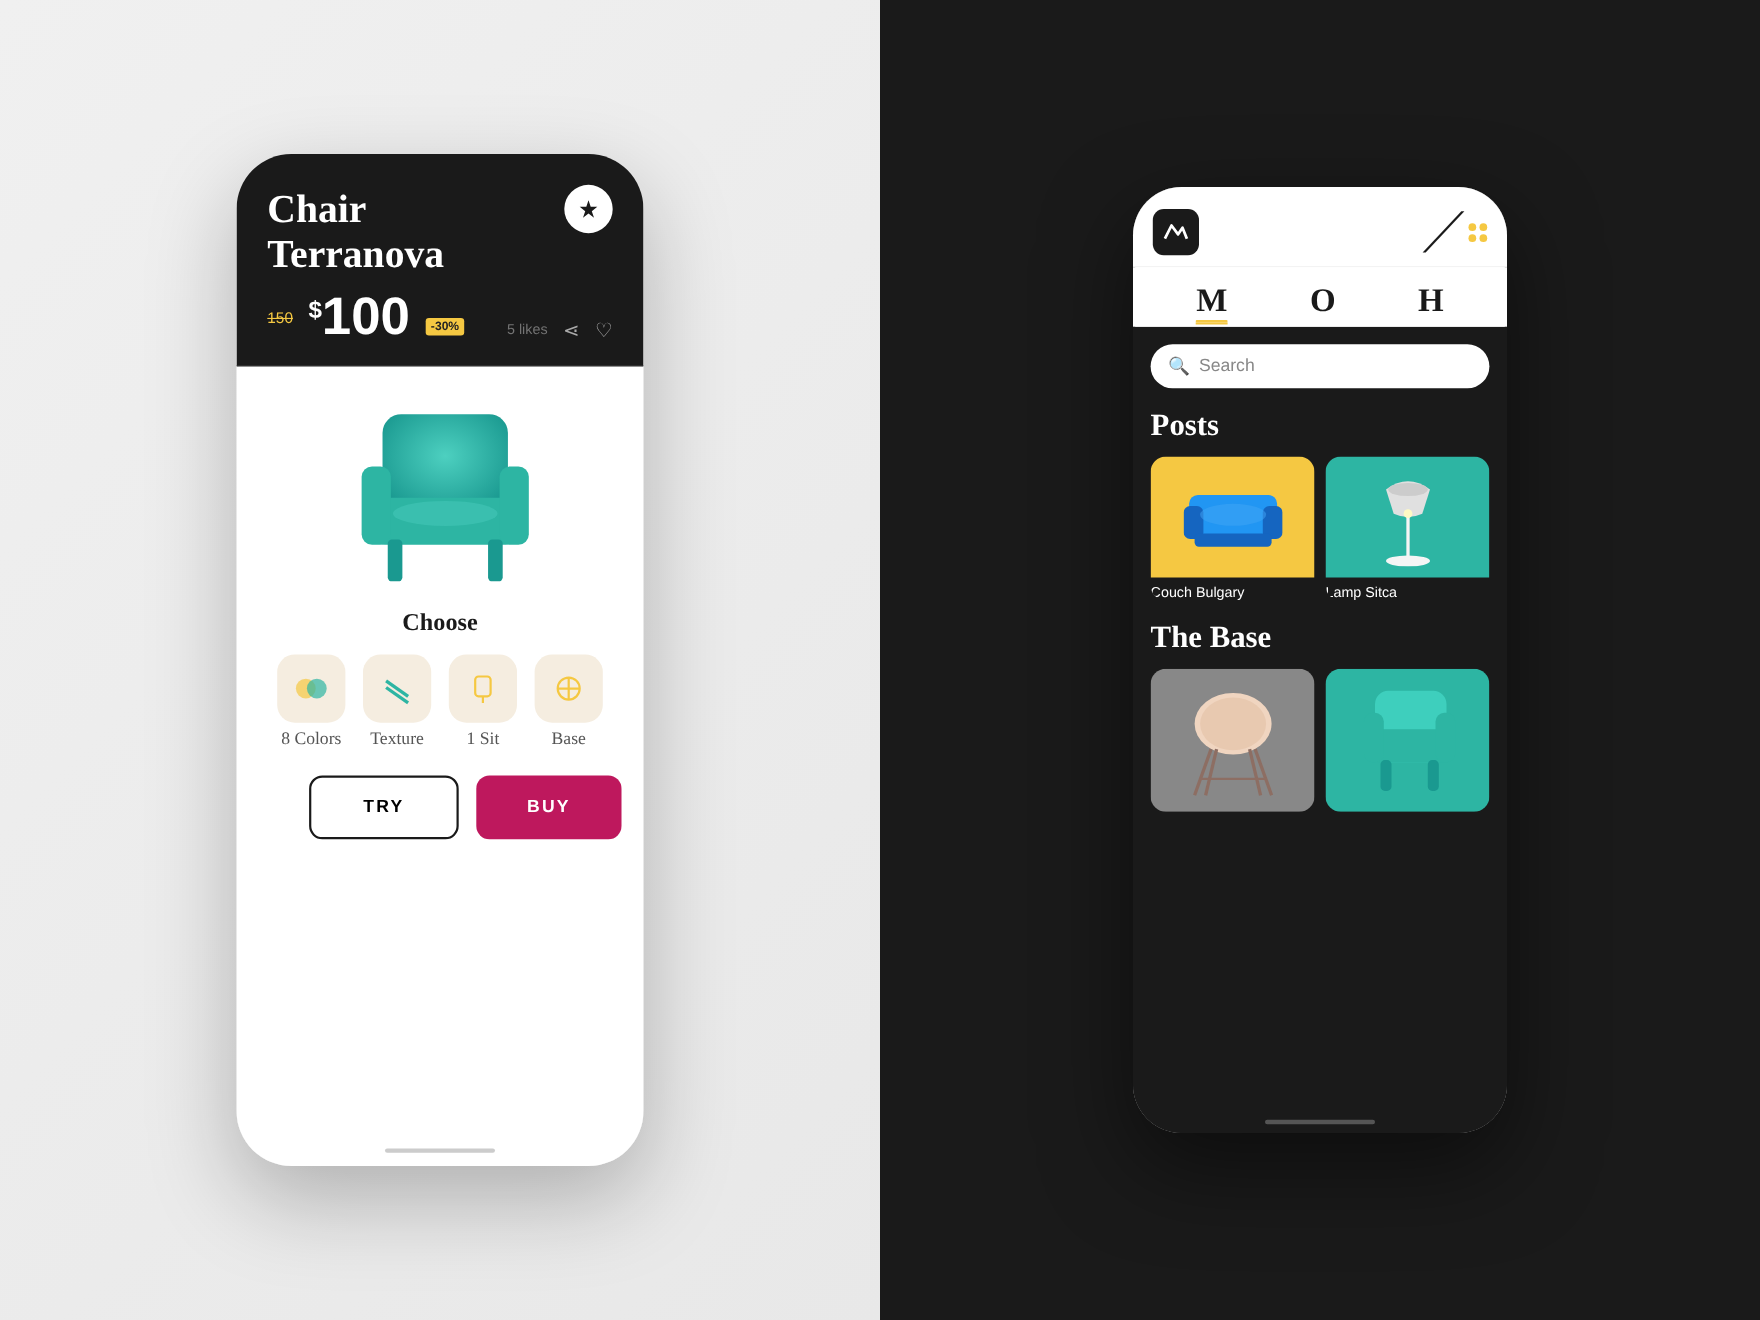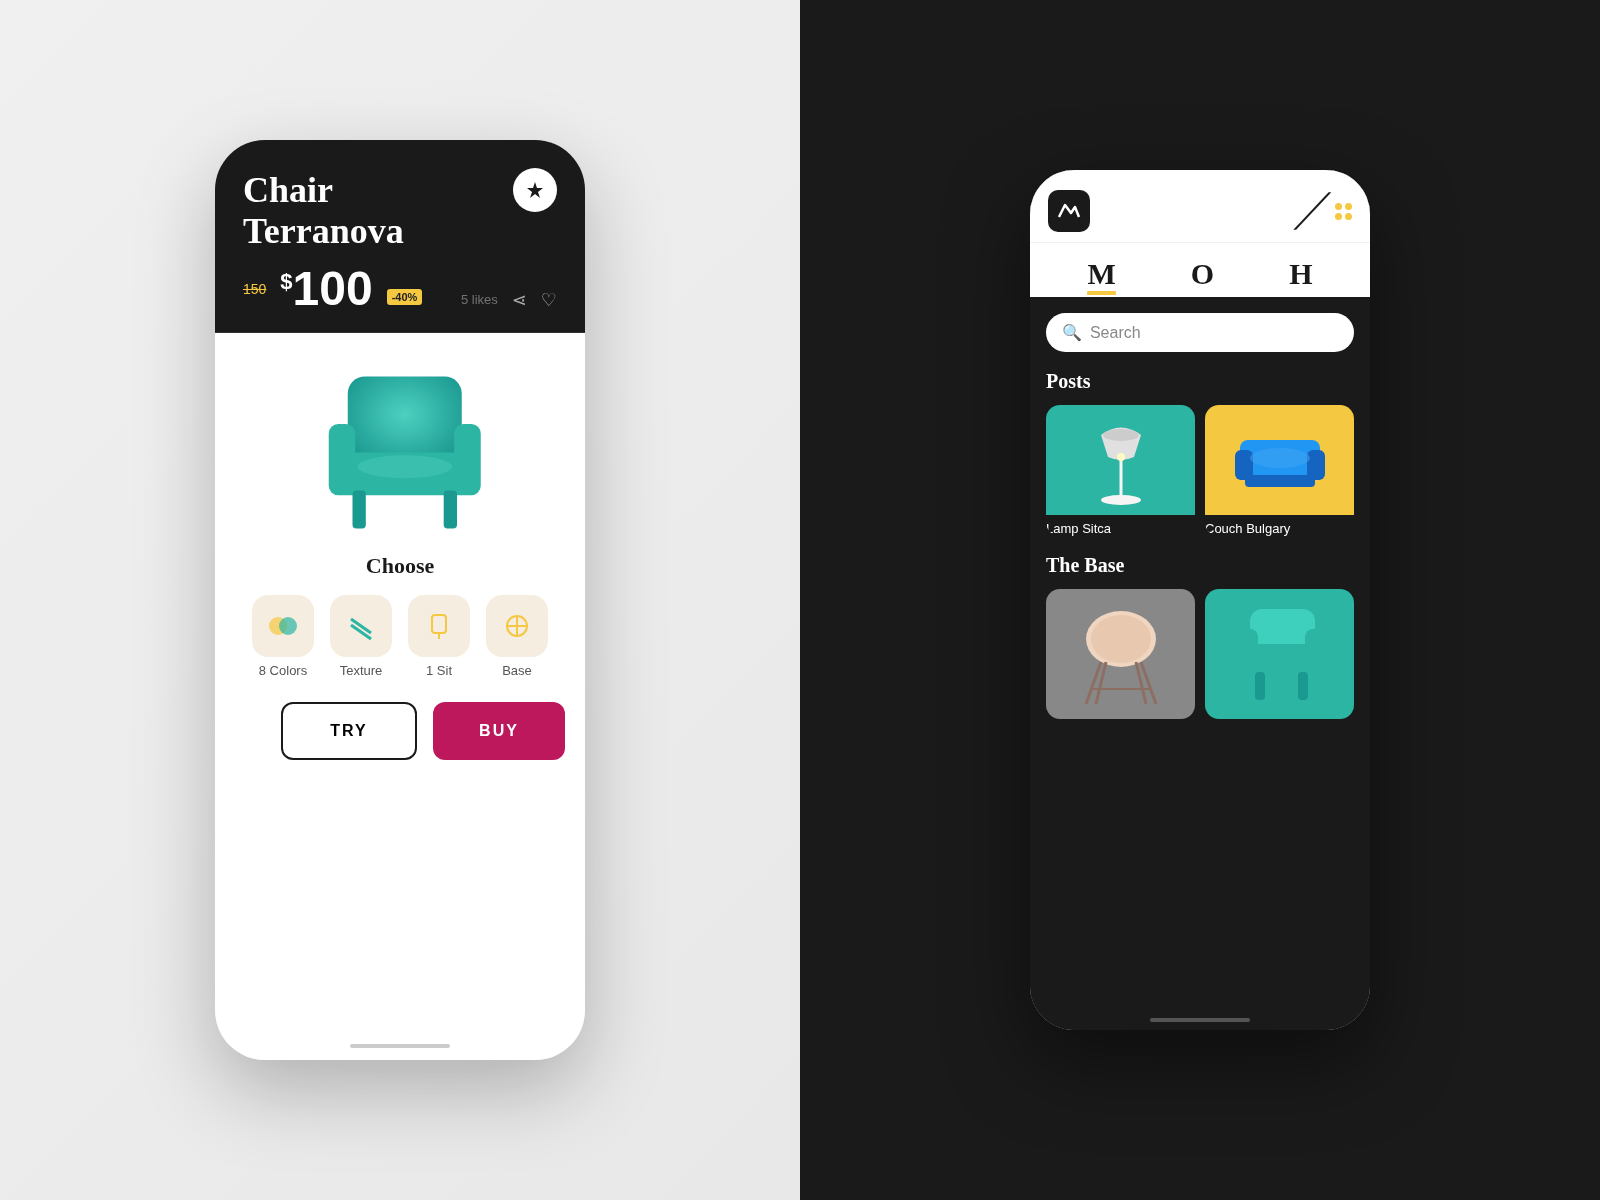--- a/index.html
+++ b/index.html
@@ -234,23 +234,23 @@
       height: 62px;
       background: #f5ede0;
       border-radius: 16px;
       display: flex;
       align-items: center;
       justify-content: center;
       font-size: 26px;
     }
 
     .option-label {
-      font-size: 13px;
+      font-size: 16px;
       color: #555;
-      font-family: Liberation Sans, sans-serif;
+      font-family: Liberation Serif, serif;
       text-align: center;
     }
 
     
     .bottom-btns {
       display: flex;
       gap: 16px;
       width: 100%;
       margin-top: 18px;
       padding-left: 46px;
@@ -402,21 +402,21 @@
 
     .search-input-fake {
       color: #888;
       font-size: 16px;
       font-family: sans-serif;
     }
 
     
     .section-title {
       color: #fff;
-      font-size: 20px;
+      font-size: 28px;
       font-weight: bold;
       font-family: 'Georgia', serif;
       margin-bottom: 12px;
     }
 
     .posts-grid {
       display: flex;
       gap: 10px;
       margin-bottom: 18px;
     }
@@ -531,21 +531,21 @@
         <svg width="20" height="20" viewBox="0 0 20 20" fill="none">
           <path d="M10 2 L12 8 L18 8 L13 12 L15 18 L10 14 L5 18 L7 12 L2 8 L8 8 Z" fill="#1a1a1a"></path>
         </svg>
       </div>
       <div class="price-row">
         <span class="price-original">150</span>
         <div style="display:flex;align-items:flex-start">
           <span class="price-dollar price-current" style="font-size:22px;margin-top:6px;">$</span>
           <span class="price-current">100</span>
         </div>
-        <span class="discount-badge">-40%</span>
+        <span class="discount-badge">-30%</span>
       </div>
       <div class="likes-row">
         <span class="likes-text">5 likes</span>
         <span class="icon-btn">⋖</span>
         <span class="icon-btn">♡</span>
       </div>
       <div class="header-divider"></div>
     </div>
 
     <div class="phone-left-body">
@@ -667,46 +667,46 @@
 
       <div class="search-bar">
         <span class="search-icon-circle">🔍</span>
         <span class="search-input-fake">Search</span>
       </div>
 
       <div class="section-title">Posts</div>
       <div class="posts-grid">
 
         <div class="post-card">
-          <div class="post-card-img lamp">
-            <svg width="70" height="90" viewBox="0 0 70 90">
-
-              <line x1="35" y1="85" x2="35" y2="20" stroke="#f5f5f5" stroke-width="3"></line>
-              <ellipse cx="35" cy="85" rx="20" ry="5" fill="#f5f5f5"></ellipse>
-
-              <path d="M15,20 Q35,5 55,20 L48,42 Q35,48 22,42 Z" fill="#e0e0e0"></path>
-              <ellipse cx="35" cy="20" rx="18" ry="6" fill="#ccc"></ellipse>
-              <circle cx="35" cy="42" r="4" fill="#fff9c4"></circle>
-            </svg>
-          </div>
-          <div class="post-card-label">Lamp Sitca</div>
-        </div>
-
-        <div class="post-card">
           <div class="post-card-img couch">
             <svg width="90" height="80" viewBox="0 0 90 80">
 
               <rect x="5" y="20" width="80" height="40" rx="8" fill="#2196F3"></rect>
               <rect x="0" y="30" width="18" height="30" rx="6" fill="#1565C0"></rect>
               <rect x="72" y="30" width="18" height="30" rx="6" fill="#1565C0"></rect>
               <rect x="10" y="55" width="70" height="12" rx="4" fill="#1565C0"></rect>
               <ellipse cx="45" cy="38" rx="30" ry="10" fill="#42A5F5" opacity="0.5"></ellipse>
             </svg>
           </div>
           <div class="post-card-label">Couch Bulgary</div>
+        </div>
+
+        <div class="post-card">
+          <div class="post-card-img lamp">
+            <svg width="70" height="90" viewBox="0 0 70 90">
+
+              <line x1="35" y1="85" x2="35" y2="20" stroke="#f5f5f5" stroke-width="3"></line>
+              <ellipse cx="35" cy="85" rx="20" ry="5" fill="#f5f5f5"></ellipse>
+
+              <path d="M15,20 Q35,5 55,20 L48,42 Q35,48 22,42 Z" fill="#e0e0e0"></path>
+              <ellipse cx="35" cy="20" rx="18" ry="6" fill="#ccc"></ellipse>
+              <circle cx="35" cy="42" r="4" fill="#fff9c4"></circle>
+            </svg>
+          </div>
+          <div class="post-card-label">Lamp Sitca</div>
         </div>
       </div>
 
       <div class="section-title">The Base</div>
       <div class="best-grid">
 
         <div class="best-card">
           <div class="best-card-img eames">
             <svg width="100" height="120" viewBox="0 0 100 120">
 

